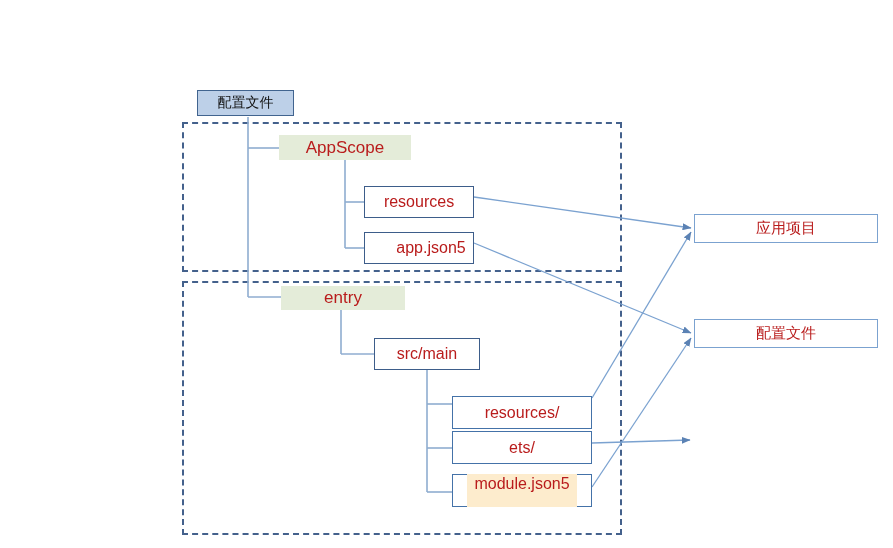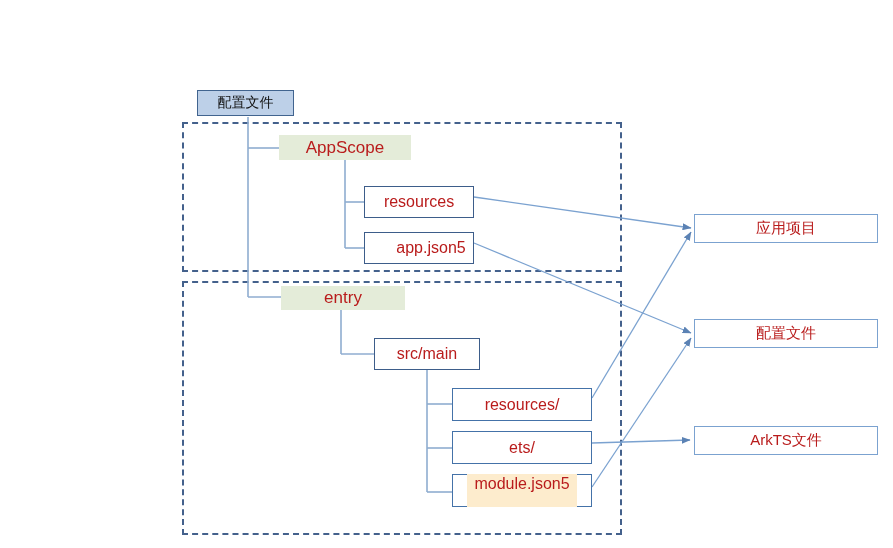--- a/index.html
+++ b/index.html
@@ -142,37 +142,34 @@
   </div>
 
   <div class="node file" style="left:374px; top:338px; width:106px; height:32px;">
     <span>src/main</span>
   </div>
 
   <div class="node group-head" style="left:281px; top:286px; width:124px; height:24px;">
     <span>entry</span>
   </div>
 
-  <div class="node file thin" style="left:452px; top:388px; width:140px; height:33px;">
+  <div class="node file thin" style="left:452px; top:396px; width:140px; height:33px;">
     <span>resources/</span>
   </div>
 
   <div class="node file thin" style="left:452px; top:431px; width:140px; height:33px;">
     <span>ets/</span>
   </div>
 
   <div class="node file thin" style="left:452px; top:474px; width:140px; height:33px;">
     <span class="hl">module.json5</span>
   </div>
 
   <div class="node category" style="left:694px; top:214px; width:184px; height:29px;">
     <span>应用项目</span>
   </div>
 
   <div class="node category" style="left:694px; top:319px; width:184px; height:29px;">
     <span>配置文件</span>
   </div>
 
-  <div class="node category" style="left:694px; top:426px; width:184px; height:29px;">
-    <span>ArkTS文件</span>
-  </div>
 
 </div>
 
 </body></html>

